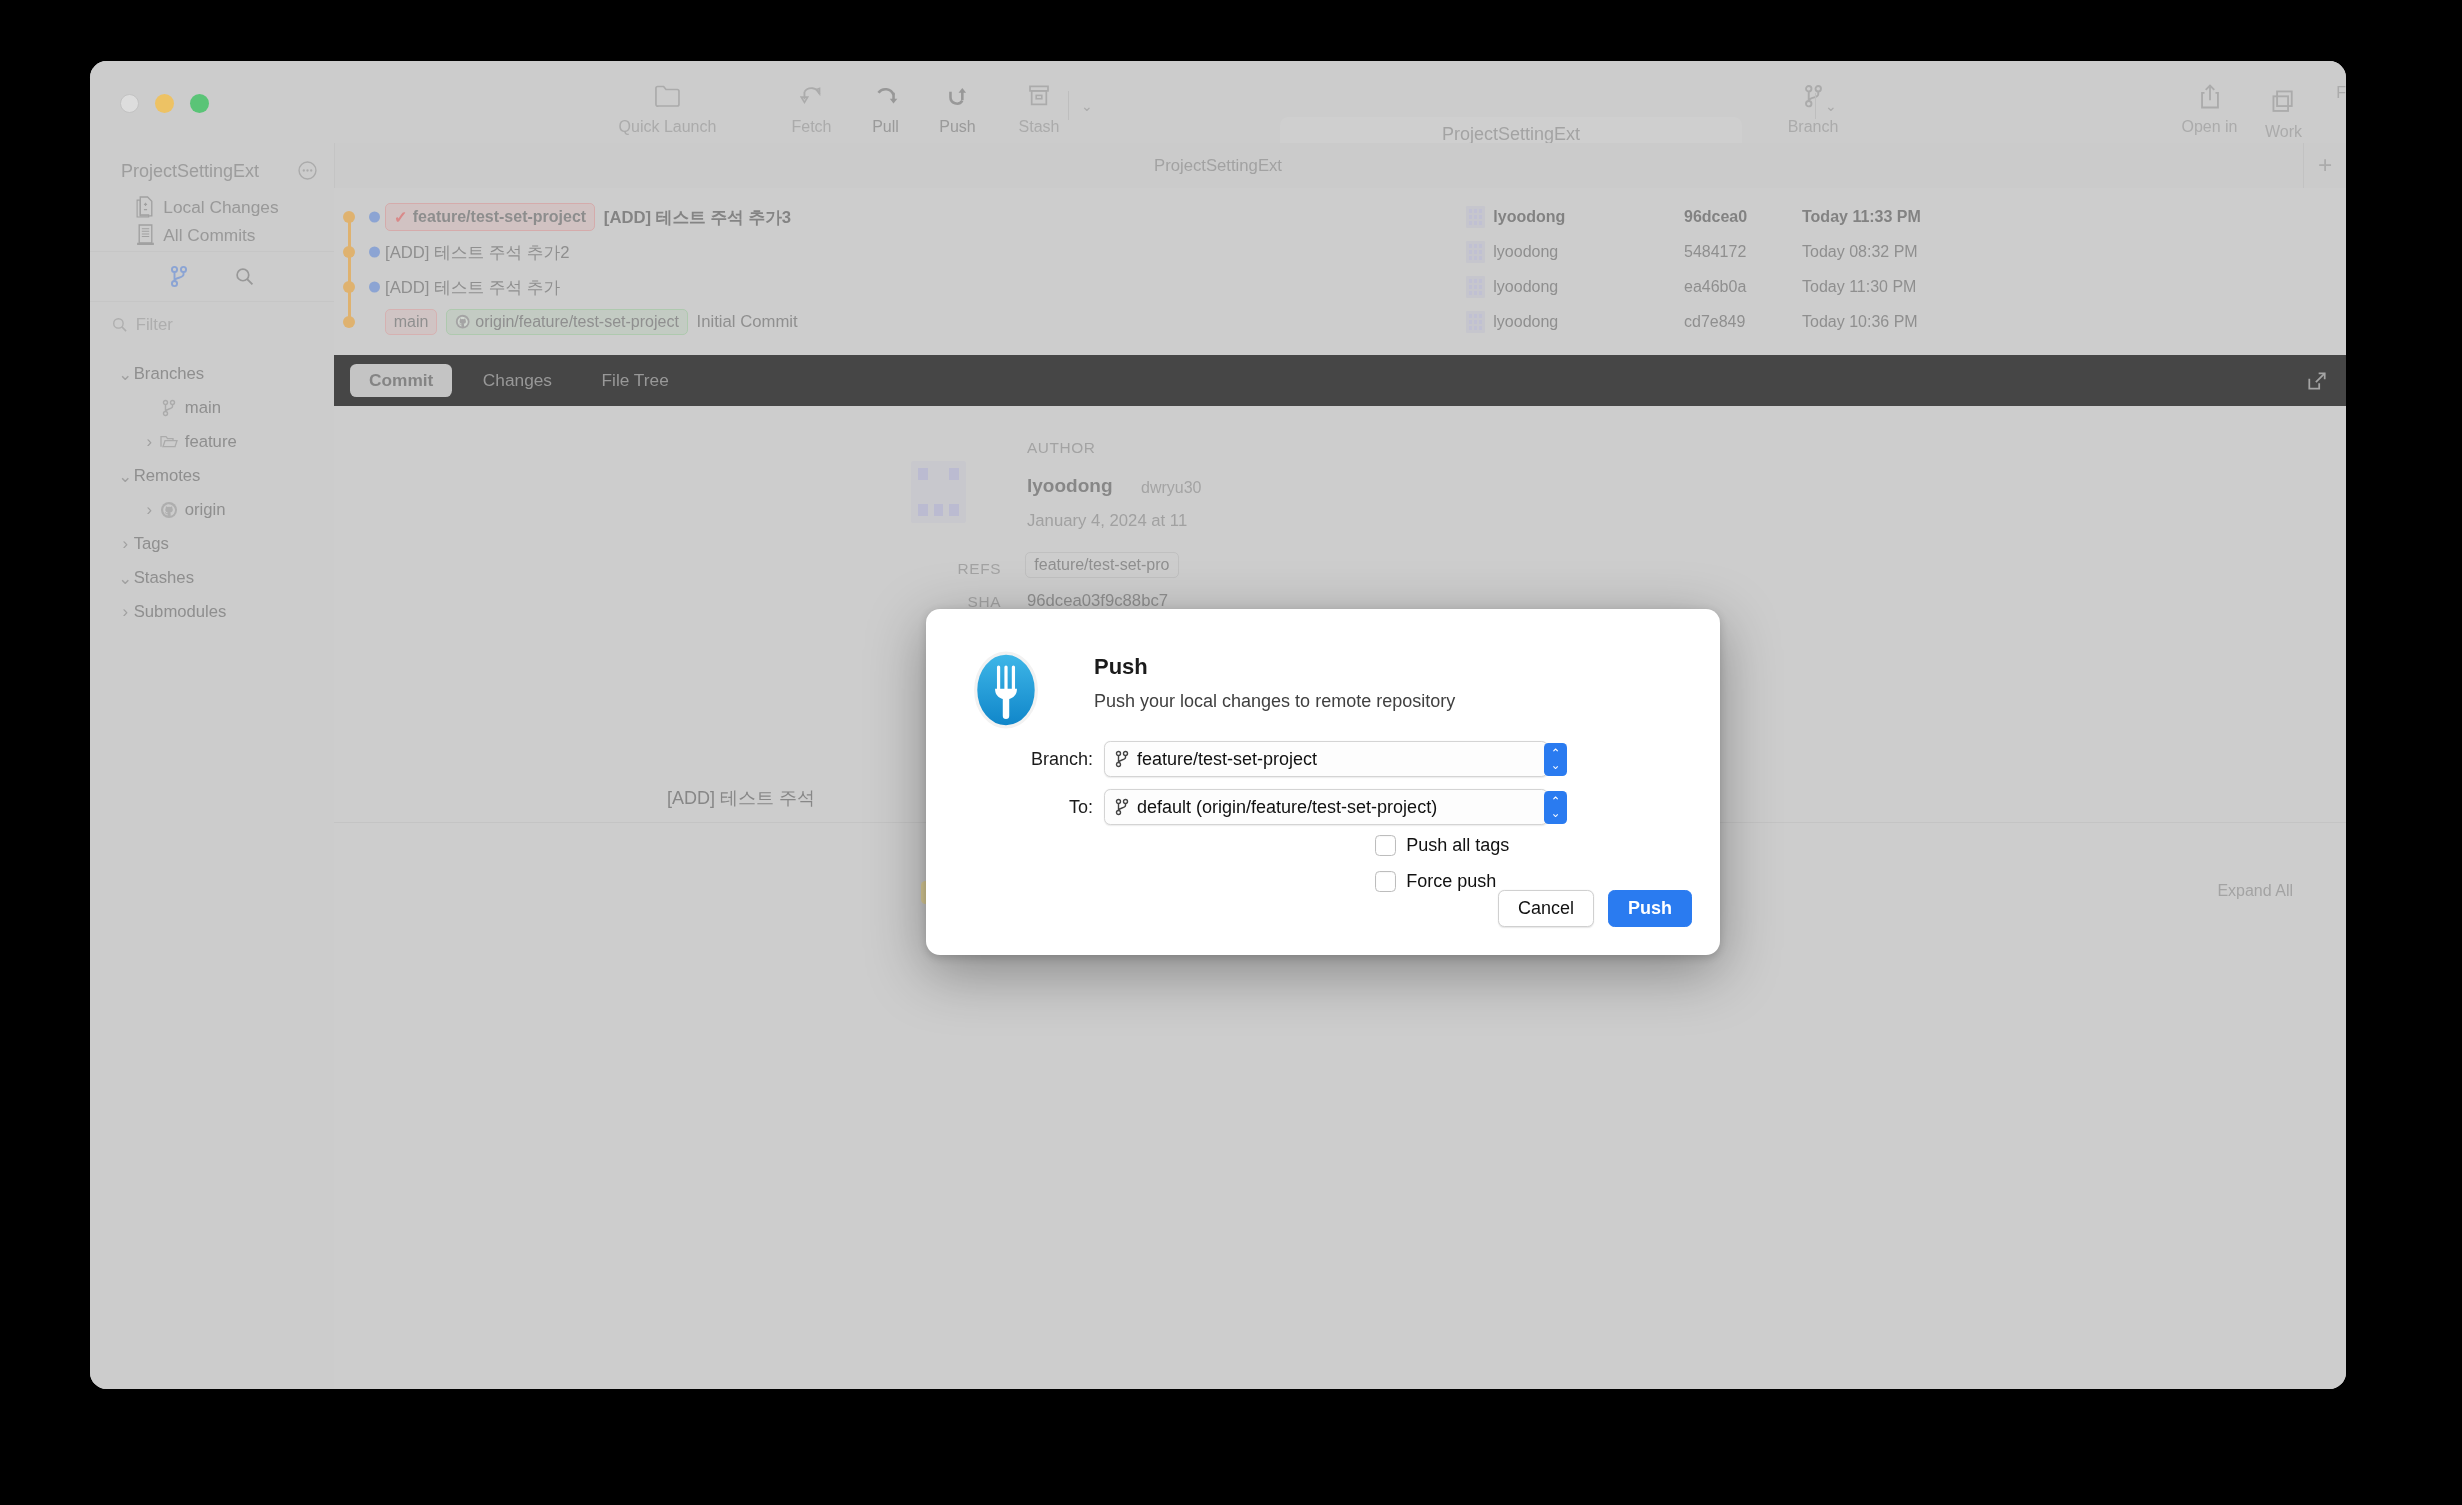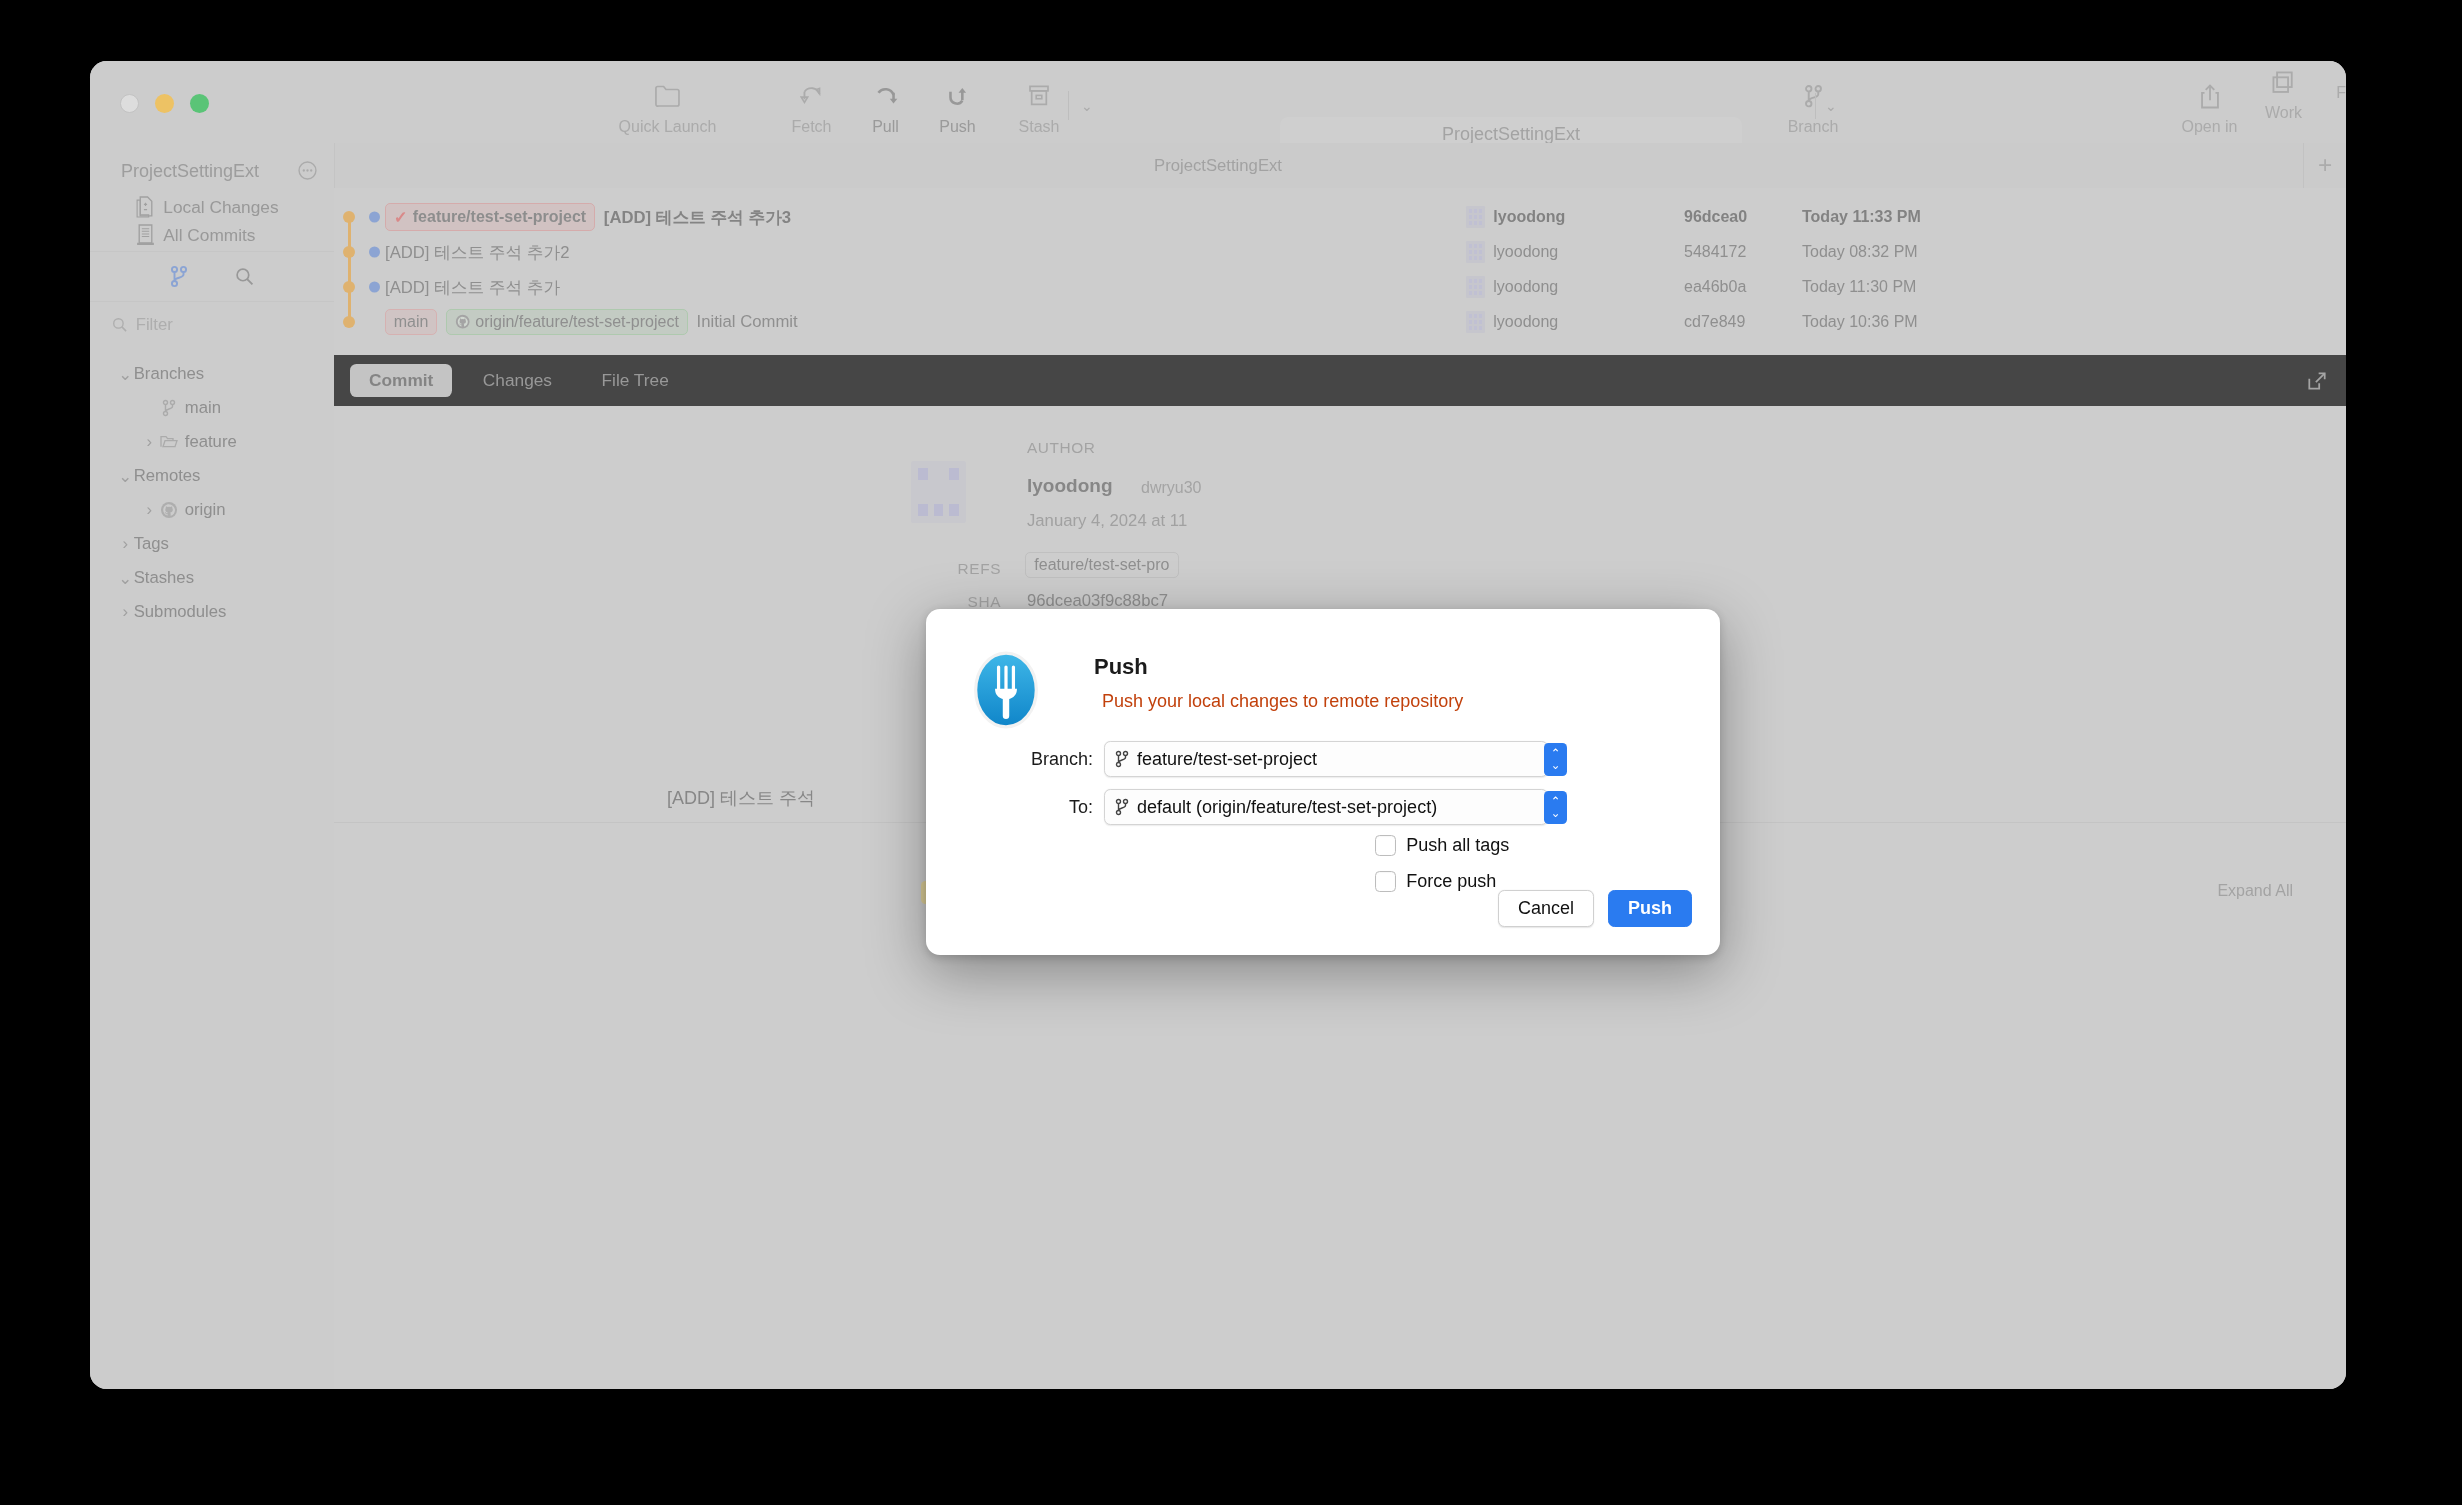--- a/index.html
+++ b/index.html
@@ -275,21 +275,21 @@
     width: 794px; height: 346px;
     background: #ffffff;
     border-radius: 14px;
     box-shadow: 0 16.7px 58px rgba(0,0,0,0.34), 0 2.6px 9px rgba(0,0,0,0.16);
   }
   #fork-logo {
     position: absolute; left: 40px; top: 41px;
     width: 80px; height: 80px;
   }
   #dlg-title { position: absolute; left: 168px; top: 45px; font-size: 22px; font-weight: bold; color: #1b1b1b; }
-  #dlg-subtitle { position: absolute; left: 176px; top: 82px; font-size: 18px; color: #c2410c; }
+  #dlg-subtitle { position: absolute; left: 168px; top: 82px; font-size: 18px; color: #404040; }
 
   .field-row { position: absolute; left: 0; width: 100%; height: 36px; border-radius: 8px; }
   #branch-row { top: 132px; }
   #to-row { top: 180px; }
   .field-label { position: absolute; font-size: 18px; color: #1b1b1b; text-align: right; width: 167px; left: 0; top: 7.7px; }
   .combo {
     position: absolute; left: 178px; width: 444px; height: 36px;
     background: #fdfdfd; border: 0.6px solid #d4d4d4; border-radius: 6.4px;
     box-shadow: 0 0.6px 1.3px rgba(0,0,0,0.08);
     display: flex; align-items: center; gap: 7.7px;
@@ -433,21 +433,21 @@
       <span class="tb-icon">
         <svg width="22" height="27" viewBox="0 0 18 22">
             <path d="M4.5 8h-2v12h13V8h-2" fill="none" stroke="#9a9a9a" stroke-width="1.5"></path>
             <path d="M9 14V2" stroke="#9a9a9a" stroke-width="1.5"></path>
             <path d="M5.5 5.5L9 2l3.5 3.5" fill="none" stroke="#9a9a9a" stroke-width="1.5"></path>
           </svg>
       </span>
       <span class="tb-label">Open in</span>
     </div>
 
-    <div class="tb-item" style="left:2155px; top:5px; width:77px;">
+    <div class="tb-item" style="left:2155px; top:24px; width:77px;">
       <span class="tb-icon">
         <svg width="24.4" height="24.4" viewBox="0 0 20 20">
             <rect x="5" y="2" width="12" height="12" fill="none" stroke="#9a9a9a" stroke-width="1.5"></rect>
             <rect x="2" y="6" width="12" height="12" fill="none" stroke="#9a9a9a" stroke-width="1.5"></rect>
           </svg>
       </span>
       <span class="tb-label">Work</span>
     </div>
 
     <div class="tb-item" style="left:2230px; top:19px; width:103px;">

